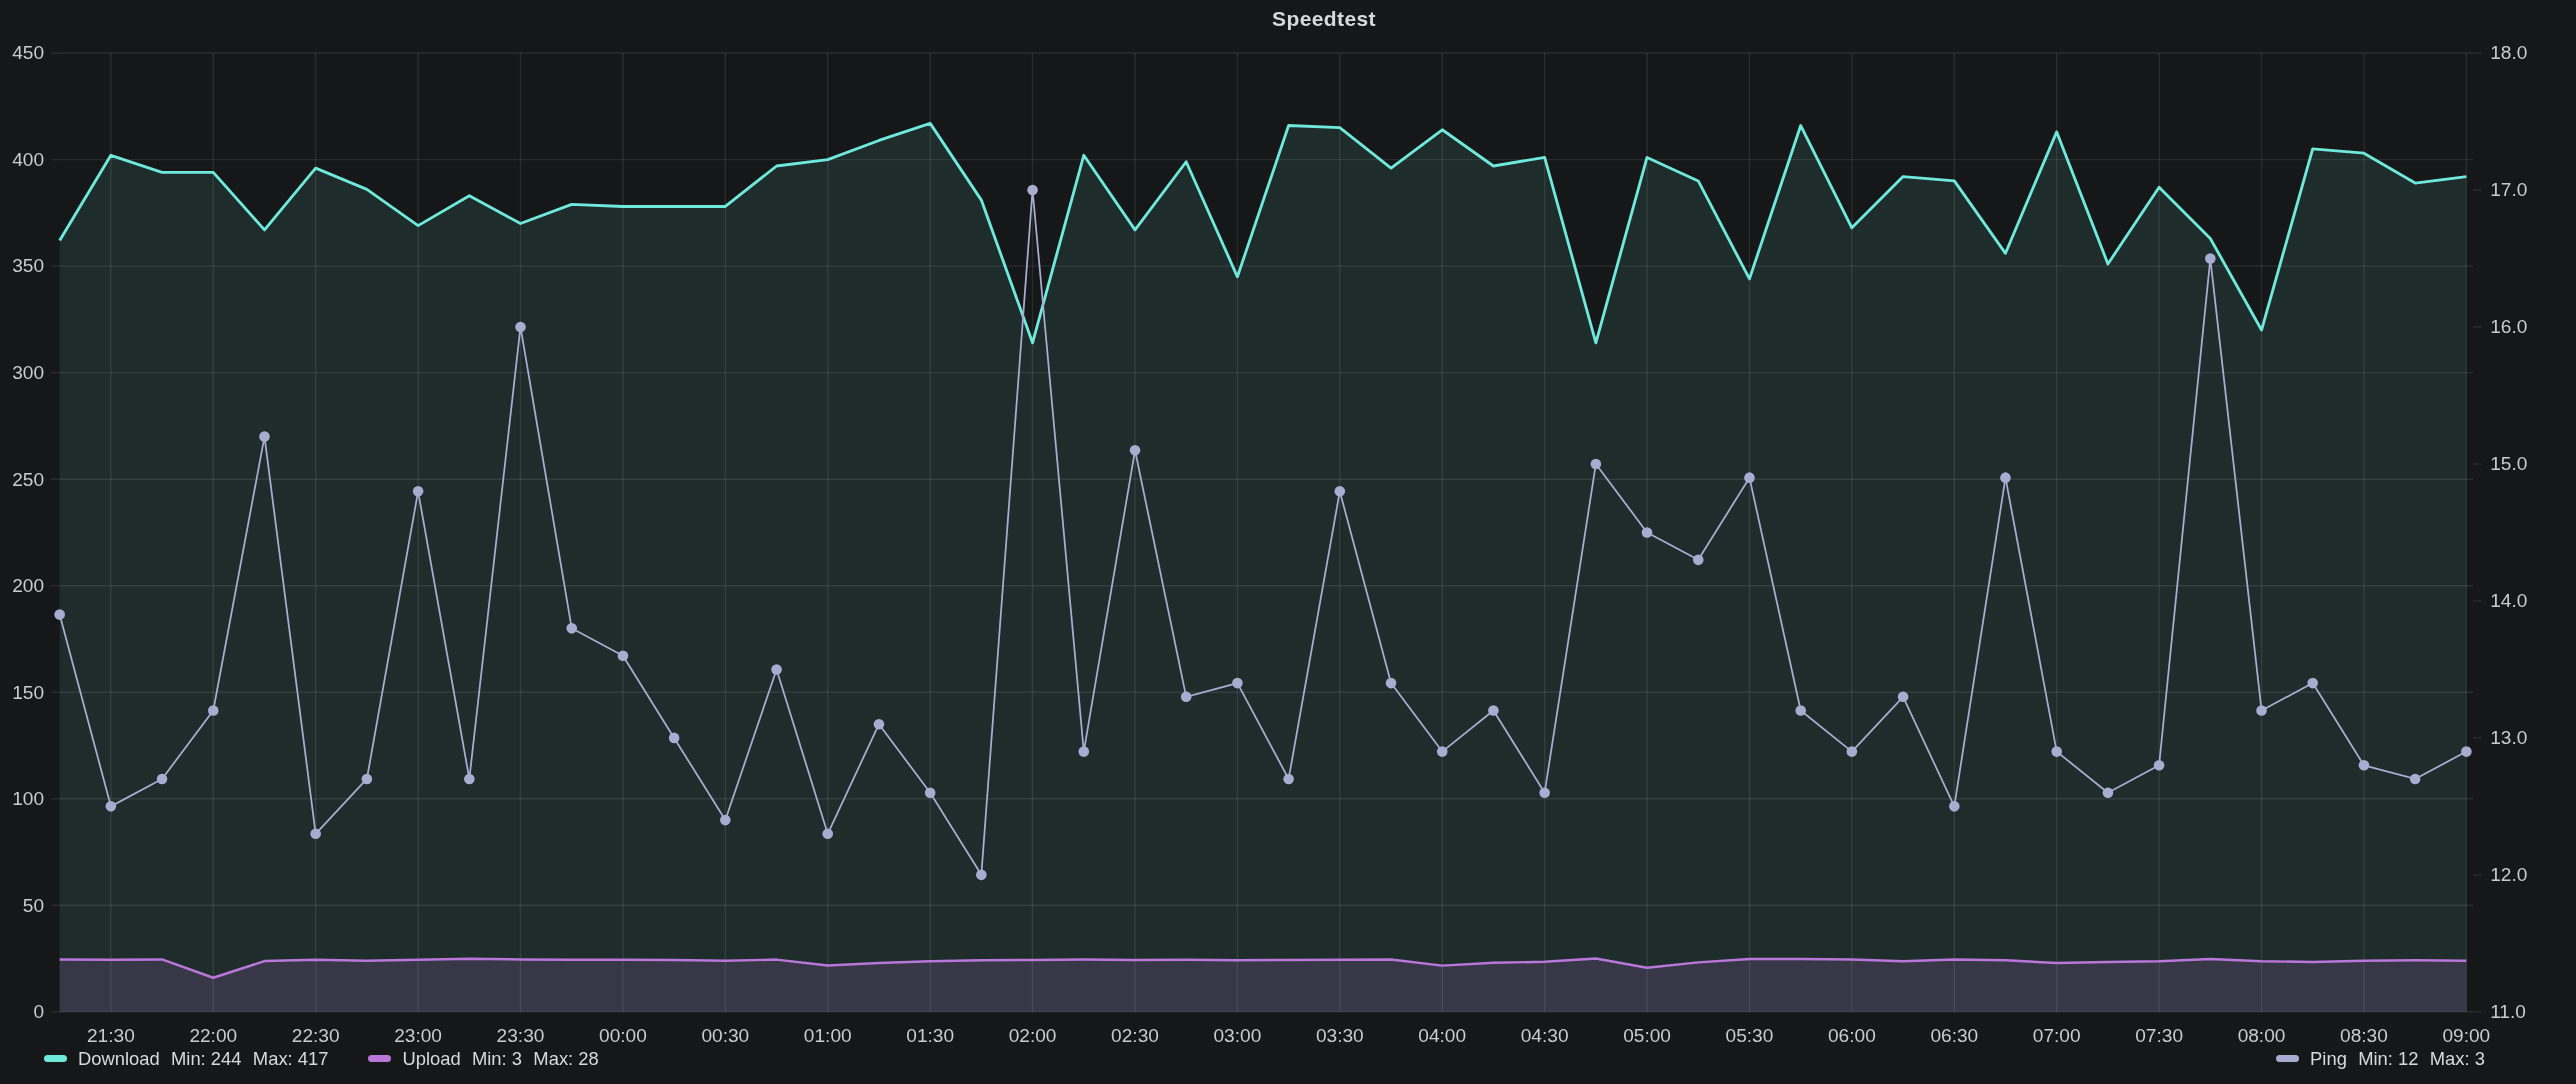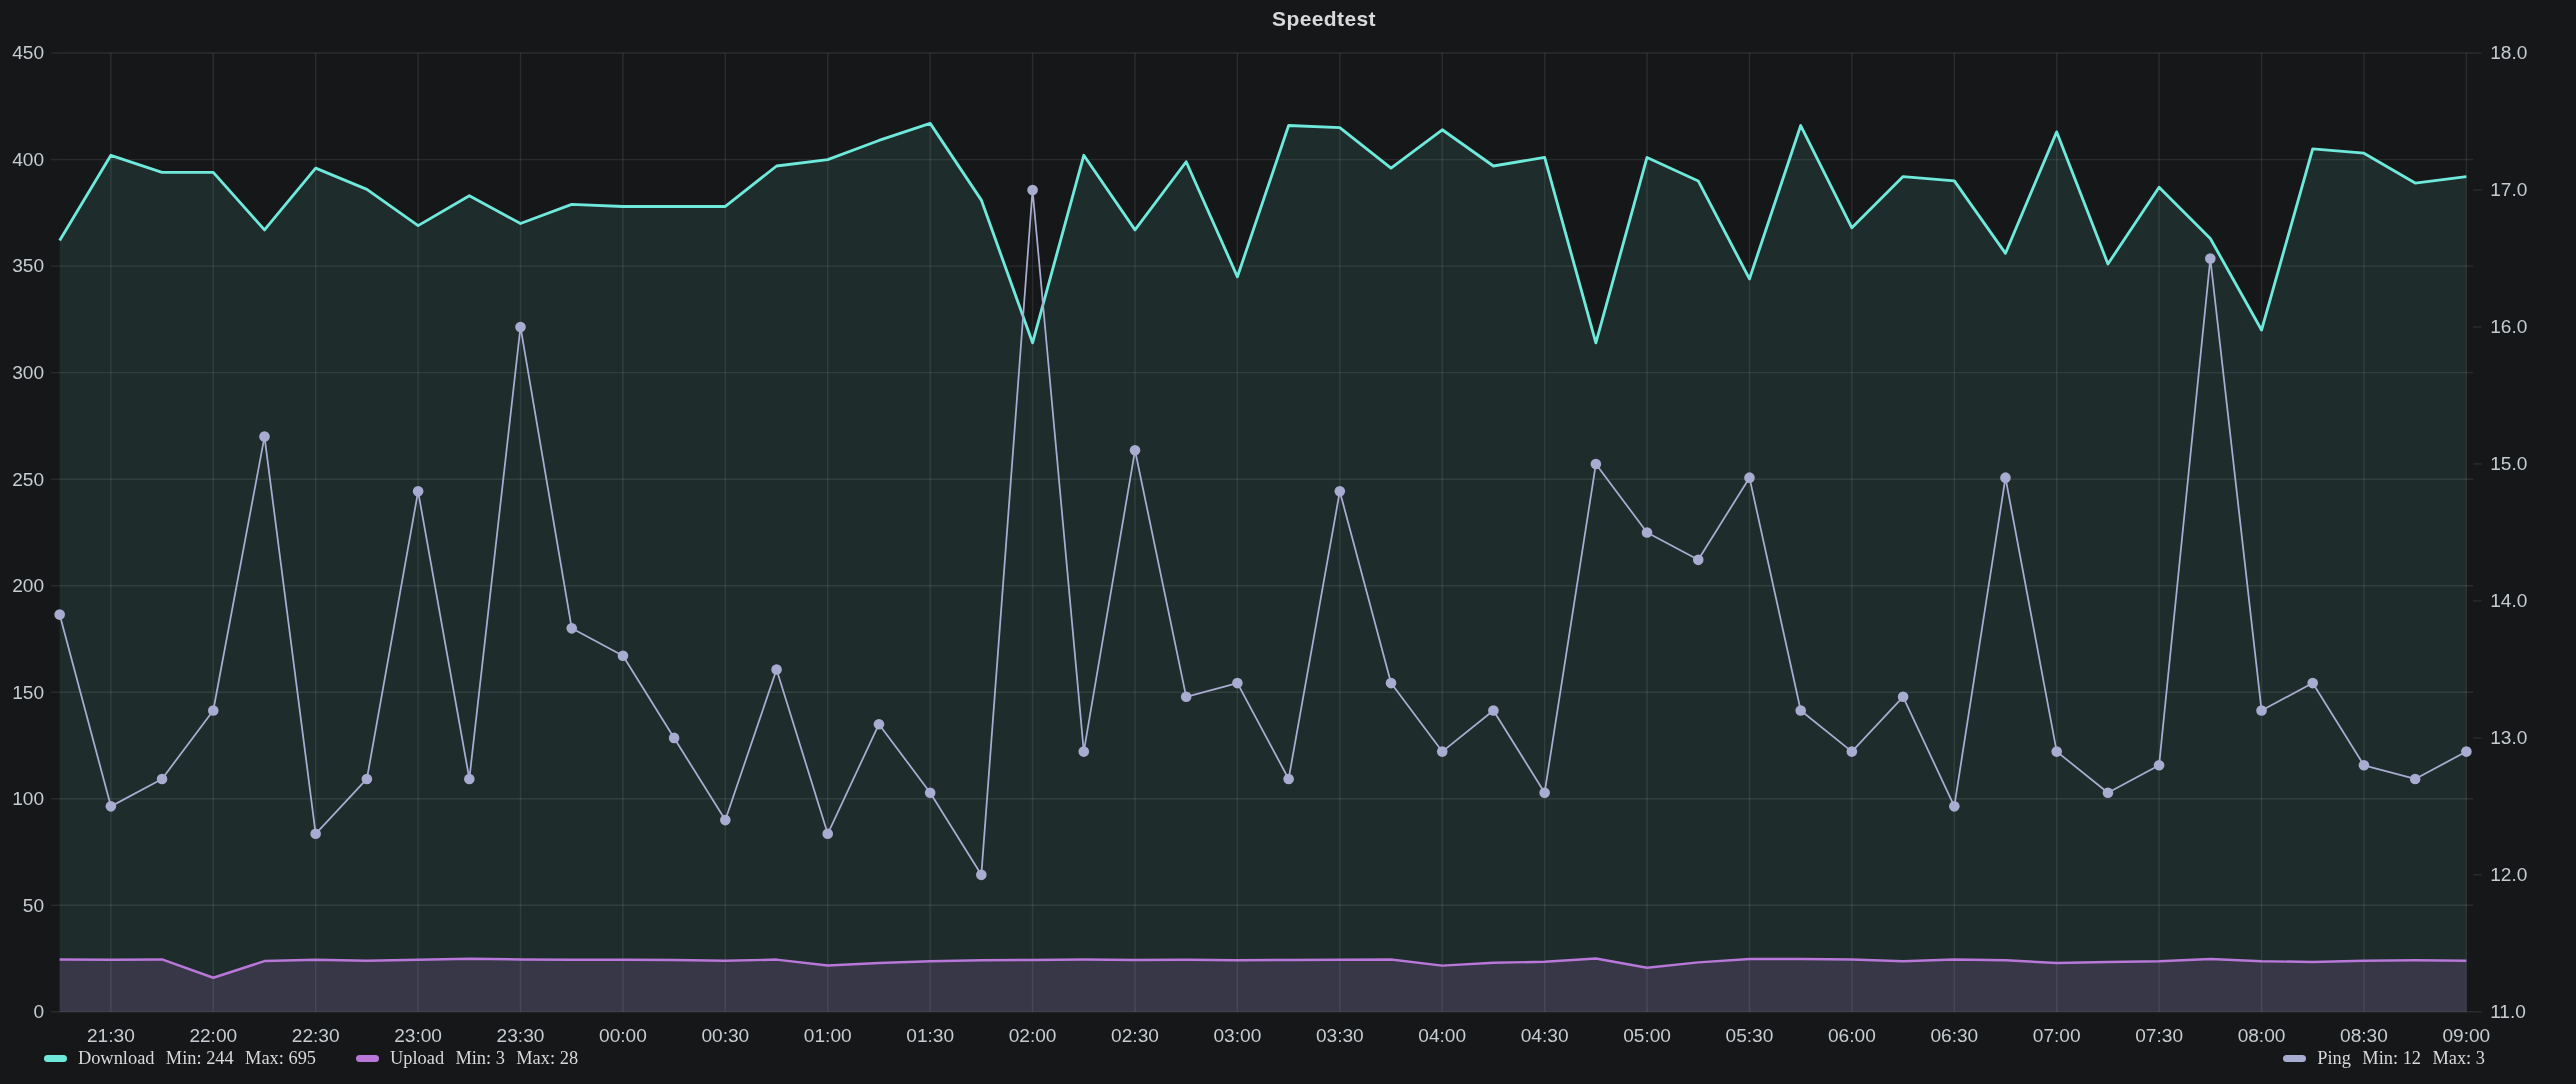--- a/index.html
+++ b/index.html
@@ -12,21 +12,21 @@
     font-size:21px;font-weight:600;color:#d8d9da;letter-spacing:0.4px;margin-left:36px;
   }
   #chart-svg{position:absolute;top:0;left:0;}
   svg text{font-family:"Liberation Sans",sans-serif;}
   .legend-row{
     position:absolute;left:44px;right:91px;bottom:10px;height:31px;
     display:flex;justify-content:space-between;align-items:center;
     font-size:18.4px;color:#d8d9da;
   }
   .legend-group{display:flex;align-items:center;gap:40px;}
-  .legend-item{display:flex;align-items:center;gap:11.3px;cursor:pointer;font-family:Liberation Serif, serif;}
+  .legend-item{display:flex;align-items:center;gap:11.3px;cursor:pointer;}
   .legend-swatch{width:22.6px;height:6.4px;border-radius:3.5px;display:inline-block;}
   .legend-name{font-weight:400;}
   .legend-minmax{color:#d8d9da;}
   .plot-overlay{position:absolute;background:transparent;}
 </style>
 </head>
 <body>
 
 <div class="panel-title">Speedtest</div>
 
@@ -191,21 +191,21 @@
   </svg>
 
 <div class="plot-overlay" id="plot-overlay" style="left: 59px; top: 53px; width: 2414px; height: 959px;"></div>
 
 <div class="legend-row">
   <div class="legend-group">
     <div class="legend-item">
       <span class="legend-swatch" id="sw-0" style="background: rgb(110, 233, 219);"></span>
       <span class="legend-name">Download</span>
       <span class="legend-minmax">Min: 244</span>
-      <span class="legend-minmax">Max: 695</span>
+      <span class="legend-minmax">Max: 417</span>
     </div>
     <div class="legend-item">
       <span class="legend-swatch" id="sw-1" style="background: rgb(184, 119, 217);"></span>
       <span class="legend-name">Upload</span>
       <span class="legend-minmax">Min: 3</span>
       <span class="legend-minmax">Max: 28</span>
     </div>
   </div>
   <div class="legend-group">
     <div class="legend-item">

